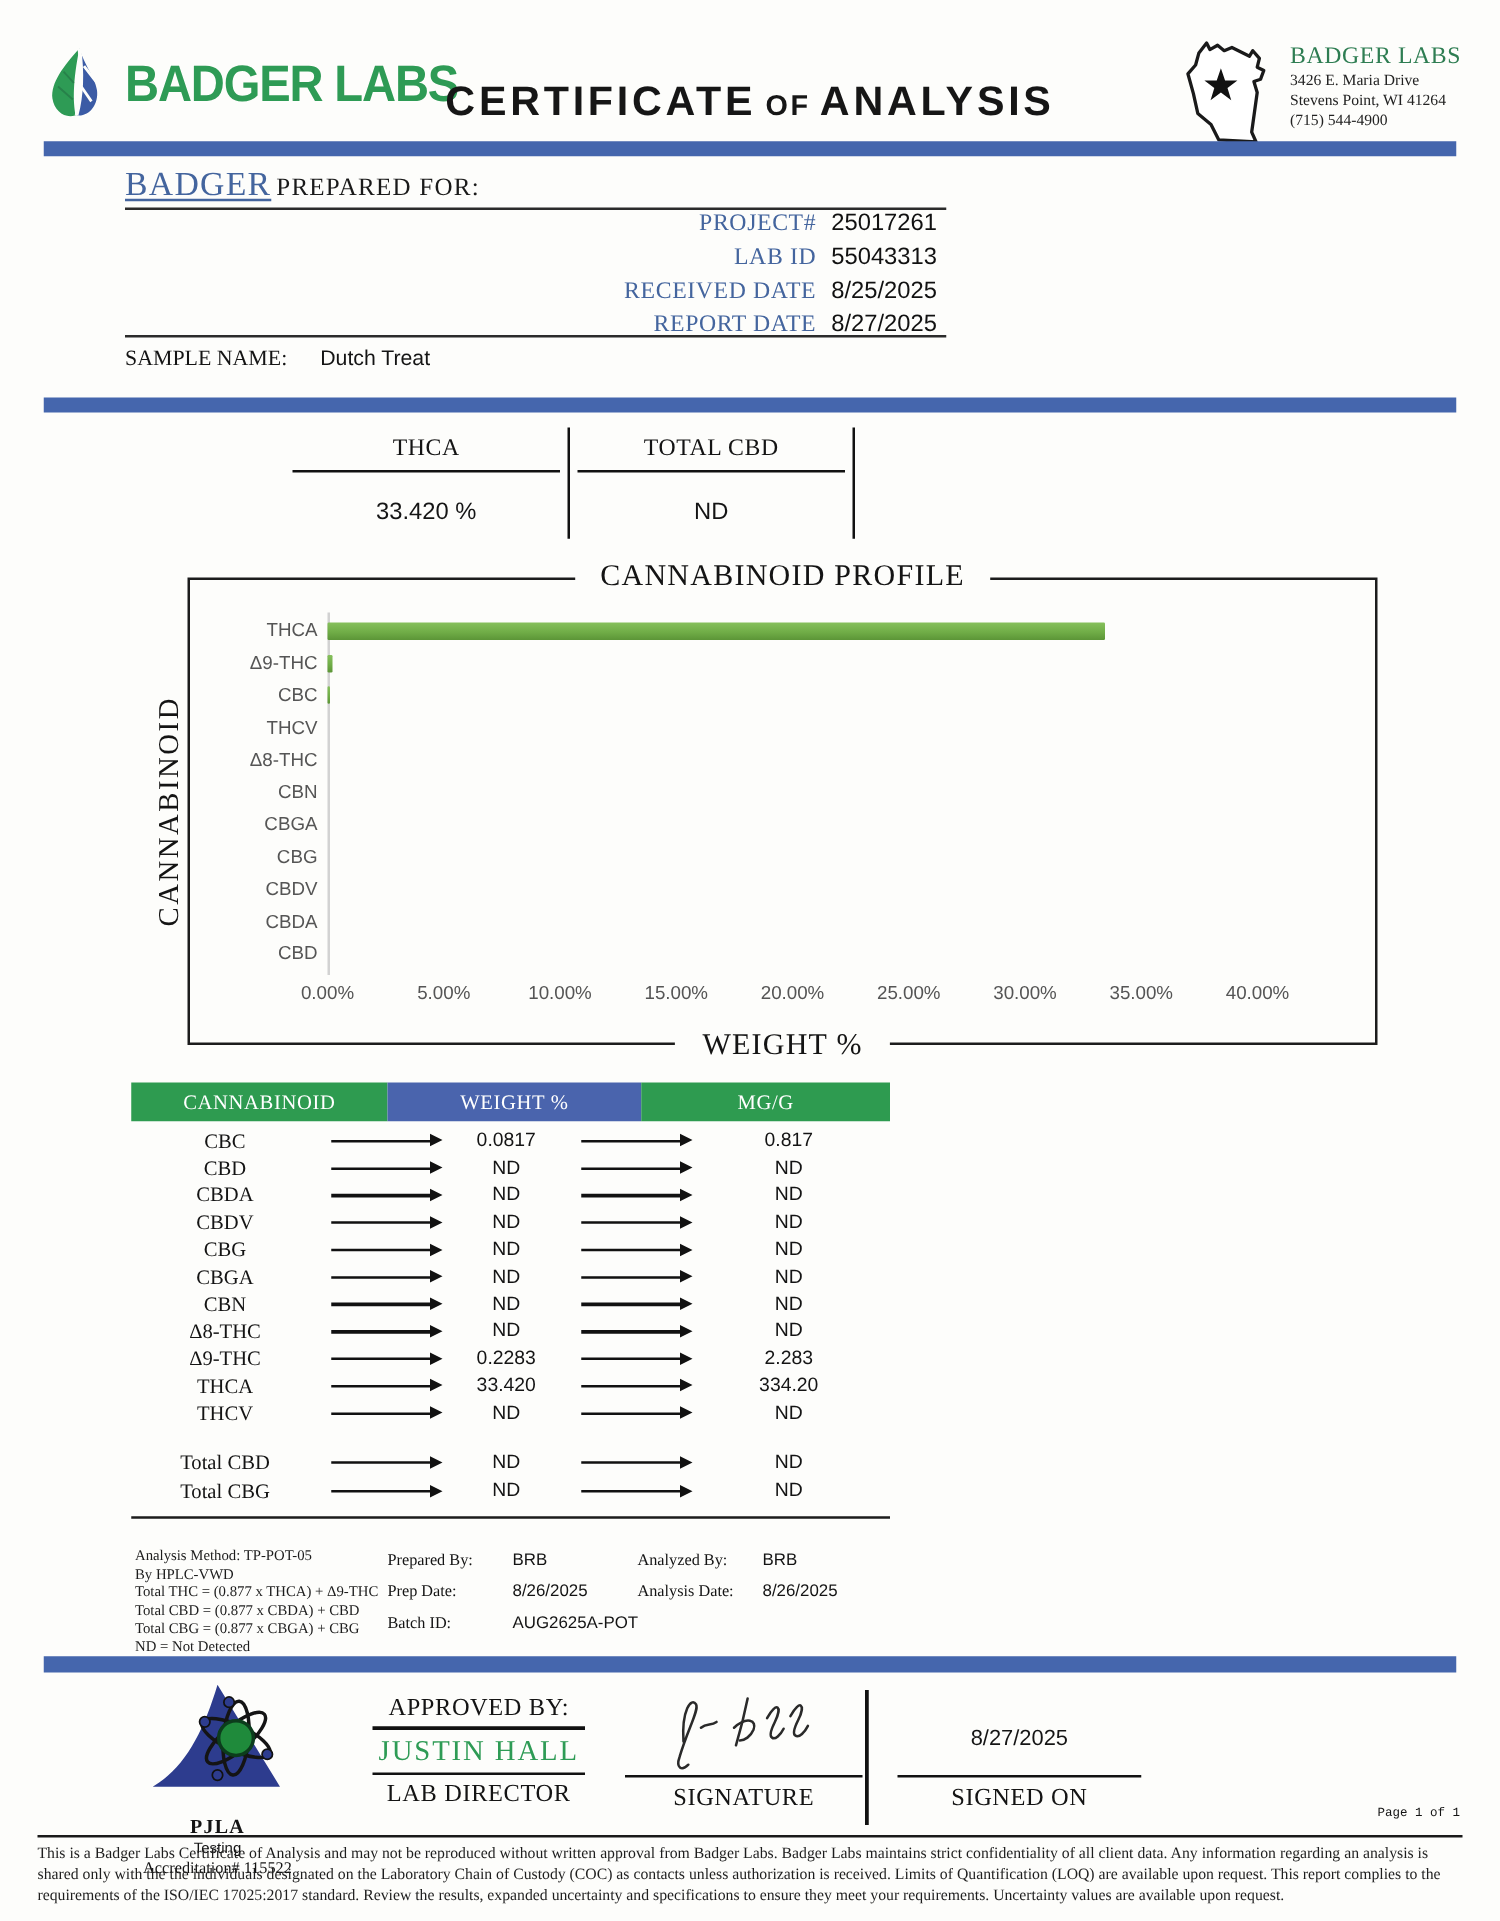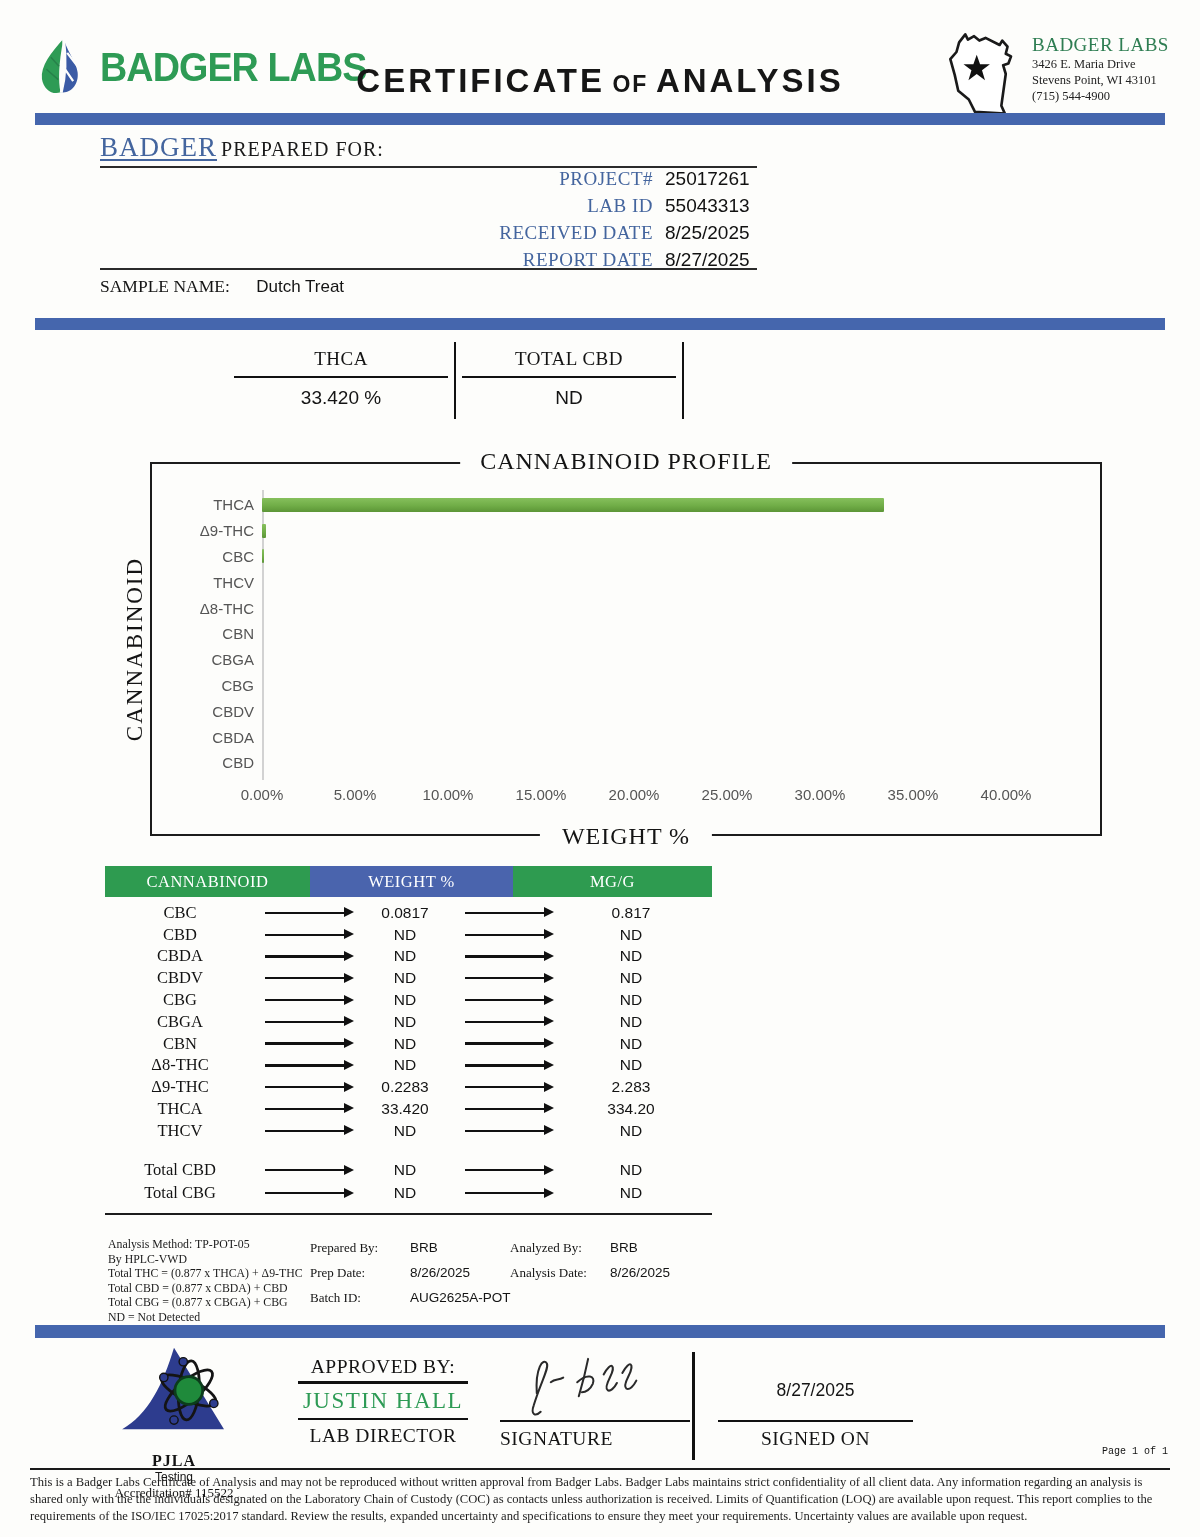--- a/index.html
+++ b/index.html
@@ -37,21 +37,21 @@
   .sample-row { left:100px; top:276px; font-size:17.5px; }
   .sample-row .sv { font-family:"Liberation Sans",sans-serif; margin-left:22px; font-size:17px; }
 
   
   .summary { left:228px; top:342px; width:762px; display:flex; }
   .sum-col { text-align:center; padding:4px 0 10px; }
   .sum-col:nth-child(1){ width:226px; }
   .sum-col:nth-child(2){ width:226px; border-left:2px solid #111; border-right:2px solid #111; }
   .sum-col:nth-child(3){ width:306px; }
   .sum-label { font-size:19px; letter-spacing:.5px; padding:2px 0 6px; border-bottom:2px solid #111; margin:0 6px; }
-  .sum-value { font-family:"Liberation Sans",sans-serif; font-size:19px; padding-top:9px; }
+  .sum-value { font-family:"Liberation Sans",sans-serif; font-size:19px; padding-top:21px; }
 
   
   .chart { left:150px; top:462px; width:948px; height:370px; border:2.5px solid #1c1c1c; }
   .chart-title { position:absolute; top:-16px; left:50%; transform:translateX(-50%);
                  background:#fdfdfb; padding:0 20px; font-size:24px; letter-spacing:1px; white-space:nowrap; }
   .chart-xlabel { position:absolute; bottom:-16px; left:50%; transform:translateX(-50%);
                   background:#fdfdfb; padding:0 22px; font-size:24px; letter-spacing:1px; }
   .chart-ylabel { position:absolute; left:-17px; top:50%; transform:translate(-50%,-50%) rotate(-90deg) ;
                   transform-origin:center; background:#fdfdfb; padding:0 14px; font-size:23px; letter-spacing:2px; white-space:nowrap; }
   .rows { position:absolute; left:0; top:28px; right:0; }
@@ -96,21 +96,21 @@
   
   .pjla { left:104px; top:1346px; width:140px; text-align:center; }
   .pjla .nm { font-weight:700; font-size:16px; letter-spacing:1px; margin-top:2px; }
   .pjla .tst { font-weight:400; font-size:12px; font-family:"Liberation Sans",sans-serif; }
   .pjla .acc { font-size:13px; margin-top:1px; }
   .approved { left:298px; top:1356px; width:170px; text-align:center; }
   .approved .t1 { font-size:19.5px; letter-spacing:.5px; }
   .rule { height:2.5px; background:#111; margin:3px 0; }
   .approved .name { color:#2e9b55; font-size:23px; letter-spacing:1.5px; padding:1px 0; }
   .approved .t2 { font-size:19.5px; letter-spacing:.5px; padding-top:2px; }
-  .sigcol { left:500px; top:1348px; width:190px; text-align:left; }
+  .sigcol { left:500px; top:1348px; width:190px; text-align:center; }
   .sigcol .sigbox { height:72px; border-bottom:2.5px solid #111; }
   .sigcol .lbl, .signedcol .lbl { font-size:19.5px; letter-spacing:.5px; padding-top:6px; }
   .vdiv { left:692px; top:1352px; width:2.5px; height:108px; background:#111; }
   .signedcol { left:718px; top:1348px; width:195px; text-align:center; }
   .signedcol .date { font-family:"Liberation Sans",sans-serif; font-size:17.5px; padding-top:32px; height:40px; box-sizing:content-box; border-bottom:2.5px solid #111; }
 
   
   .pageof { right:32px; top:1446px; font-family:Liberation Mono, monospace; font-size:10px; }
   .footline { left:30px; top:1468px; width:1140px; border-top:2px solid #1a1a1a; }
   .disclaimer { left:30px; top:1474px; width:1142px; font-size:12.6px; line-height:17px; color:#1e1e1e; }
@@ -138,21 +138,21 @@
   </div>
 
   <div class="abs labinfo">
     <svg width="88" height="92" viewBox="0 0 100 104">
       <path d="M24,16 L31,7 L34,13 L41,9 L47,14 L54,11 L70,19 L73,14 L79,21 L77,29 L83,32 L80,40 L74,42 L77,52 L72,88 L76,97 L42,95 L35,81 L23,71 L19,53 L14,35 L21,27 Z" fill="#ffffff" stroke="#1a1a1a" stroke-width="3" stroke-linejoin="round"></path>
       <polygon fill="#111" points="44,30 47.8,41 59,41 50,47.8 53.4,59 44,52 34.6,59 38,47.8 29,41 40.2,41"></polygon>
     </svg>
     <div class="txt">
       <div class="lname">BADGER LABS</div>
       <div class="addr">3426 E. Maria Drive</div>
-      <div class="addr">Stevens Point, WI 43101</div>
+      <div class="addr">Stevens Point, WI 41264</div>
       <div class="addr">(715) 544-4900</div>
     </div>
   </div>
 
   <div class="abs bluebar" style="top:113px"></div>
 
   <div class="abs rep-heading">
     <span class="w1">BADGER</span>
     <span class="w2">PREPARED FOR:</span>
   </div>

